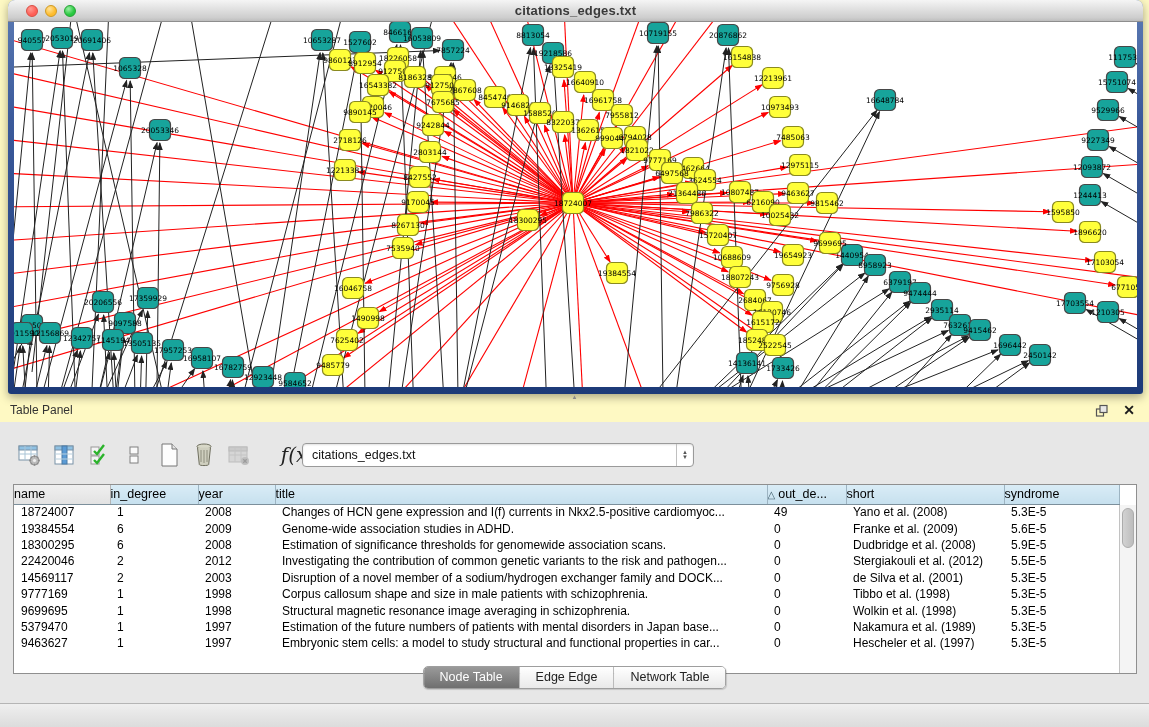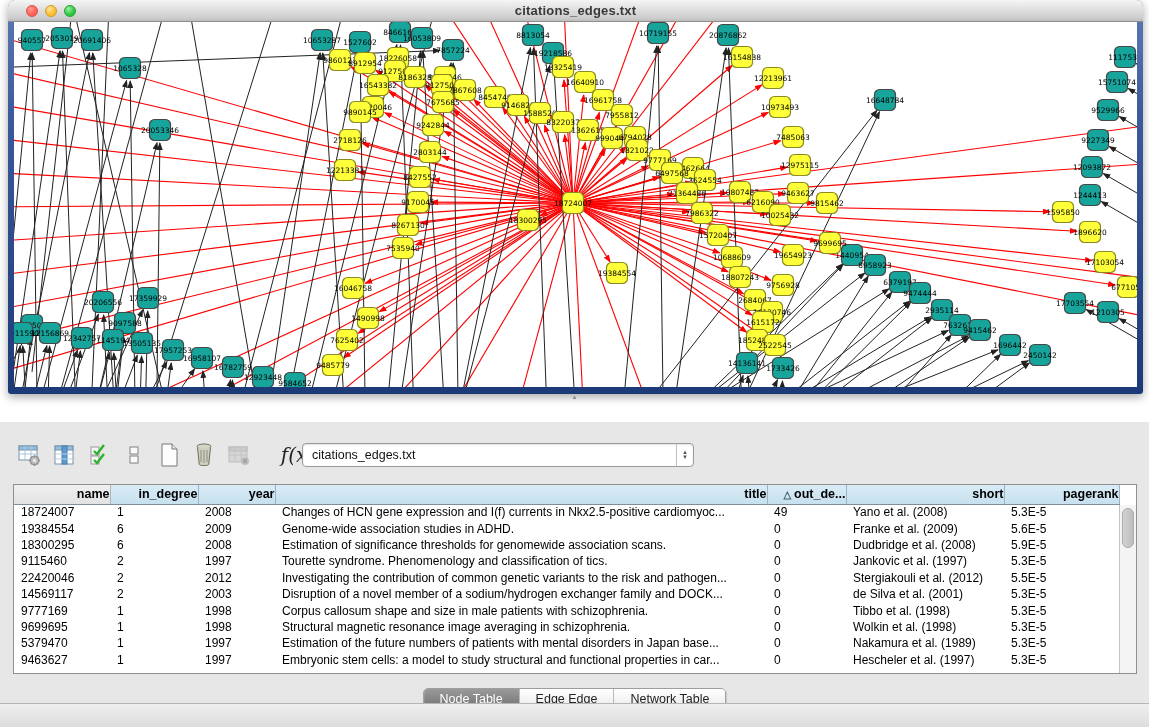--- a/index.html
+++ b/index.html
@@ -1,18 +1,18 @@
 <!DOCTYPE html>
 <html><head>
 <meta charset="utf-8">
 <style>
   * { margin:0; padding:0; box-sizing:border-box; }
   html,body { width:1149px; height:727px; }
   body { font-family:"Liberation Sans", sans-serif; background:#e7e7e7; overflow:hidden; }
-  .screen { position:relative; width:1149px; height:727px; background:#ffffff; }
+  .screen { position:relative; width:1149px; height:727px; background:#fef9c3; }
 
   
   .net-window { position:absolute; left:8px; top:0; width:1135px; height:394px;
     background:linear-gradient(180deg,#5c7bb4 0%,#3b5a9b 30%,#1c3a78 100%);
     border-radius:7px 7px 3px 3px; box-shadow:0 3px 10px rgba(0,0,0,.35); }
   .titlebar { position:absolute; left:0; top:0; right:0; height:22px;
     background:linear-gradient(180deg,#f5f5f5,#cdcdcd 85%,#bdbdbd);
     border-bottom:1px solid #8e8e8e; border-radius:7px 7px 0 0; }
   .traffic { position:absolute; left:18px; top:5px; display:flex; gap:7px; }
   .tl { width:12px; height:12px; border-radius:50%; }
@@ -48,33 +48,33 @@
   .combo-stepper { position:absolute; right:0; top:0; width:17px; height:22px; border-left:1px solid #c0c0c0;
     display:flex; flex-direction:column; align-items:center; justify-content:center; color:#555; }
   .combo-stepper span { font-size:6px; line-height:5px; }
 
   .table-wrap { position:absolute; left:13px; top:62px; width:1124px; height:190px;
     background:#fff; border:1px solid #8f8f8f; }
   table.data { border-collapse:collapse; table-layout:fixed; width:1105px; font-size:12px; color:#000; }
   table.data col.c0{width:96px} table.data col.c1{width:88px} table.data col.c2{width:77px}
   table.data col.c3{width:492px} table.data col.c4{width:79px} table.data col.c5{width:158px}
   table.data col.c6{width:115px}
-  table.data th { height:19px; font-size:12.5px; font-weight:bold; text-align:right;
+  table.data th { height:19px; font-size:12.5px; font-weight:normal; text-align:left;
     background:linear-gradient(180deg,#d9ecf6,#c6e0ee); border-right:1px solid #9db4c2;
     border-bottom:1px solid #7c8f9b; overflow:hidden; white-space:nowrap; cursor:pointer; }
   table.data th.plain { background:linear-gradient(180deg,#f0f0f0,#e2e2e2); border-right:1px solid #b5b5b5; }
   table.data td { height:16.4px; padding:0 0 0 7px; overflow:hidden; white-space:nowrap;
     text-overflow:clip; border:none; cursor:default; }
   .sort-tri { font-size:10px; color:#44606e; margin-right:3px; }
   .vscroll { position:absolute; right:0; top:20px; bottom:0; width:17px; background:#f4f4f4;
     border-left:1px solid #c2c2c2; }
   .vscroll .thumb { position:absolute; left:2px; right:2px; top:3px; height:40px;
     background:linear-gradient(90deg,#d2d2d2,#bdbdbd); border-radius:7px; border:1px solid #ababab; }
 
-  .seg-tabs { position:absolute; left:50%; top:266px; transform:translateX(-50%);
+  .seg-tabs { position:absolute; left:50%; top:244px; transform:translateX(-50%);
     display:flex; border:1px solid #9e9e9e; border-radius:5px; overflow:hidden;
     box-shadow:0 1px 1px rgba(0,0,0,.15); }
   .seg { height:21px; line-height:20px; padding:0 16px; font-size:12.5px; color:#222;
     background:linear-gradient(180deg,#ffffff,#e9e9e9); border-right:1px solid #b8b8b8; cursor:pointer; }
   .seg:last-child { border-right:none; }
   .seg.selected { background:linear-gradient(180deg,#9a9a9a,#6f6f6f); color:#fff; }
 
   .statusbar { position:absolute; left:0; top:703px; width:1149px; height:24px;
     background:linear-gradient(180deg,#efefef,#dcdcdc); border-top:1px solid #b5b5b5; }
   .status-right { position:absolute; right:14px; top:4px; display:flex; align-items:center; gap:7px; }
@@ -780,20 +780,30 @@
             </g>
           </g>
         </svg>
     </div>
   </div>
 
   <div class="splitter">
       <div class="grip">▴</div>
     </div>
 
+  <div class="panel-header">
+    <span class="panel-title">Table Panel</span>
+    <span class="panel-float">
+      <svg width="14" height="14" viewBox="0 0 14 14">
+        <rect x="1.5" y="5" width="7" height="7" fill="none" stroke="#555" stroke-width="1.2"></rect>
+        <rect x="5" y="1.5" width="7" height="7" fill="#e7e7e7" stroke="#555" stroke-width="1.2"></rect>
+      </svg>
+    </span>
+    <span class="panel-close">✕</span>
+  </div>
 
   <div class="panel-body">
     <div class="toolbar" id="toolbar">
         <div class="tb-icon">
           <svg width="24" height="24" viewBox="0 0 24 24">
             <rect x="2" y="3" width="18" height="14" fill="#fff" stroke="#7a93a8"></rect>
             <rect x="2" y="3" width="18" height="4" fill="#8fc1e3" stroke="#7a93a8"></rect>
             <path d="M2 11h18M8 3v14M14 3v14" stroke="#a9c4d6" stroke-width="1"></path>
             <circle cx="17.5" cy="17.5" r="4.5" fill="#bdbdbd" stroke="#8a8a8a"></circle>
             <circle cx="17.5" cy="17.5" r="1.6" fill="#eee"></circle>
@@ -868,21 +878,21 @@
             <col class="c6">
           </colgroup>
         <thead id="table-head">
             <tr>
               <th class="plain">name</th>
               <th>in_degree</th>
               <th>year</th>
               <th>title</th>
               <th><span class="sort-tri">△</span>out_de...</th>
               <th>short</th>
-              <th>pagerank</th>
+              <th>syndrome</th>
             </tr>
           </thead>
         <tbody id="table-body">
             <tr>
               <td>18724007</td>
               <td>1</td>
               <td>2008</td>
               <td>Changes of HCN gene expression and I(f) currents in Nkx2.5-positive cardiomyoc...</td>
               <td>49</td>
               <td>Yano et al. (2008)</td>
@@ -898,29 +908,20 @@
               <td>5.6E-5</td>
             </tr>
             <tr>
               <td>18300295</td>
               <td>6</td>
               <td>2008</td>
               <td>Estimation of significance thresholds for genomewide association scans.</td>
               <td>0</td>
               <td>Dudbridge et al. (2008)</td>
               <td>5.9E-5</td>
-            </tr>
-            <tr>
-              <td>9115460</td>
-              <td>2</td>
-              <td>1997</td>
-              <td>Tourette syndrome. Phenomenology and classification of tics.</td>
-              <td>0</td>
-              <td>Jankovic et al. (1997)</td>
-              <td>5.3E-5</td>
             </tr>
             <tr>
               <td>22420046</td>
               <td>2</td>
               <td>2012</td>
               <td>Investigating the contribution of common genetic variants to the risk and pathogen...</td>
               <td>0</td>
               <td>Stergiakouli et al. (2012)</td>
               <td>5.5E-5</td>
             </tr>

